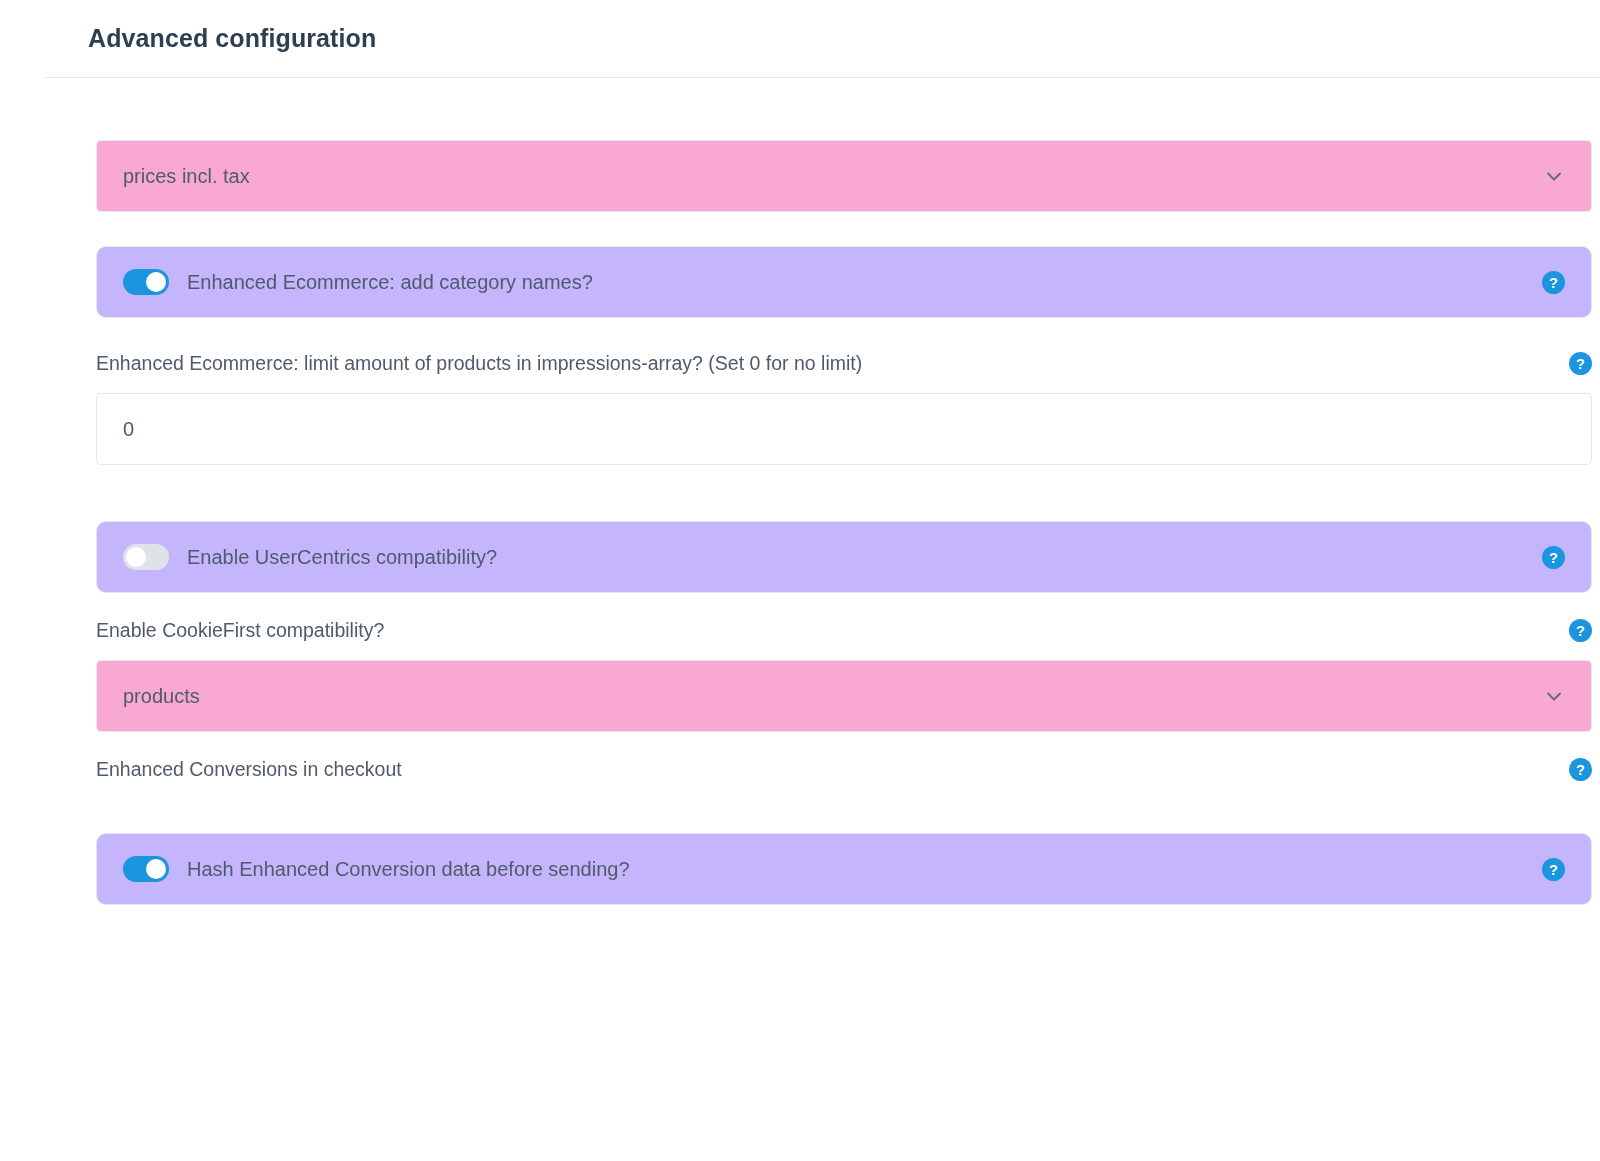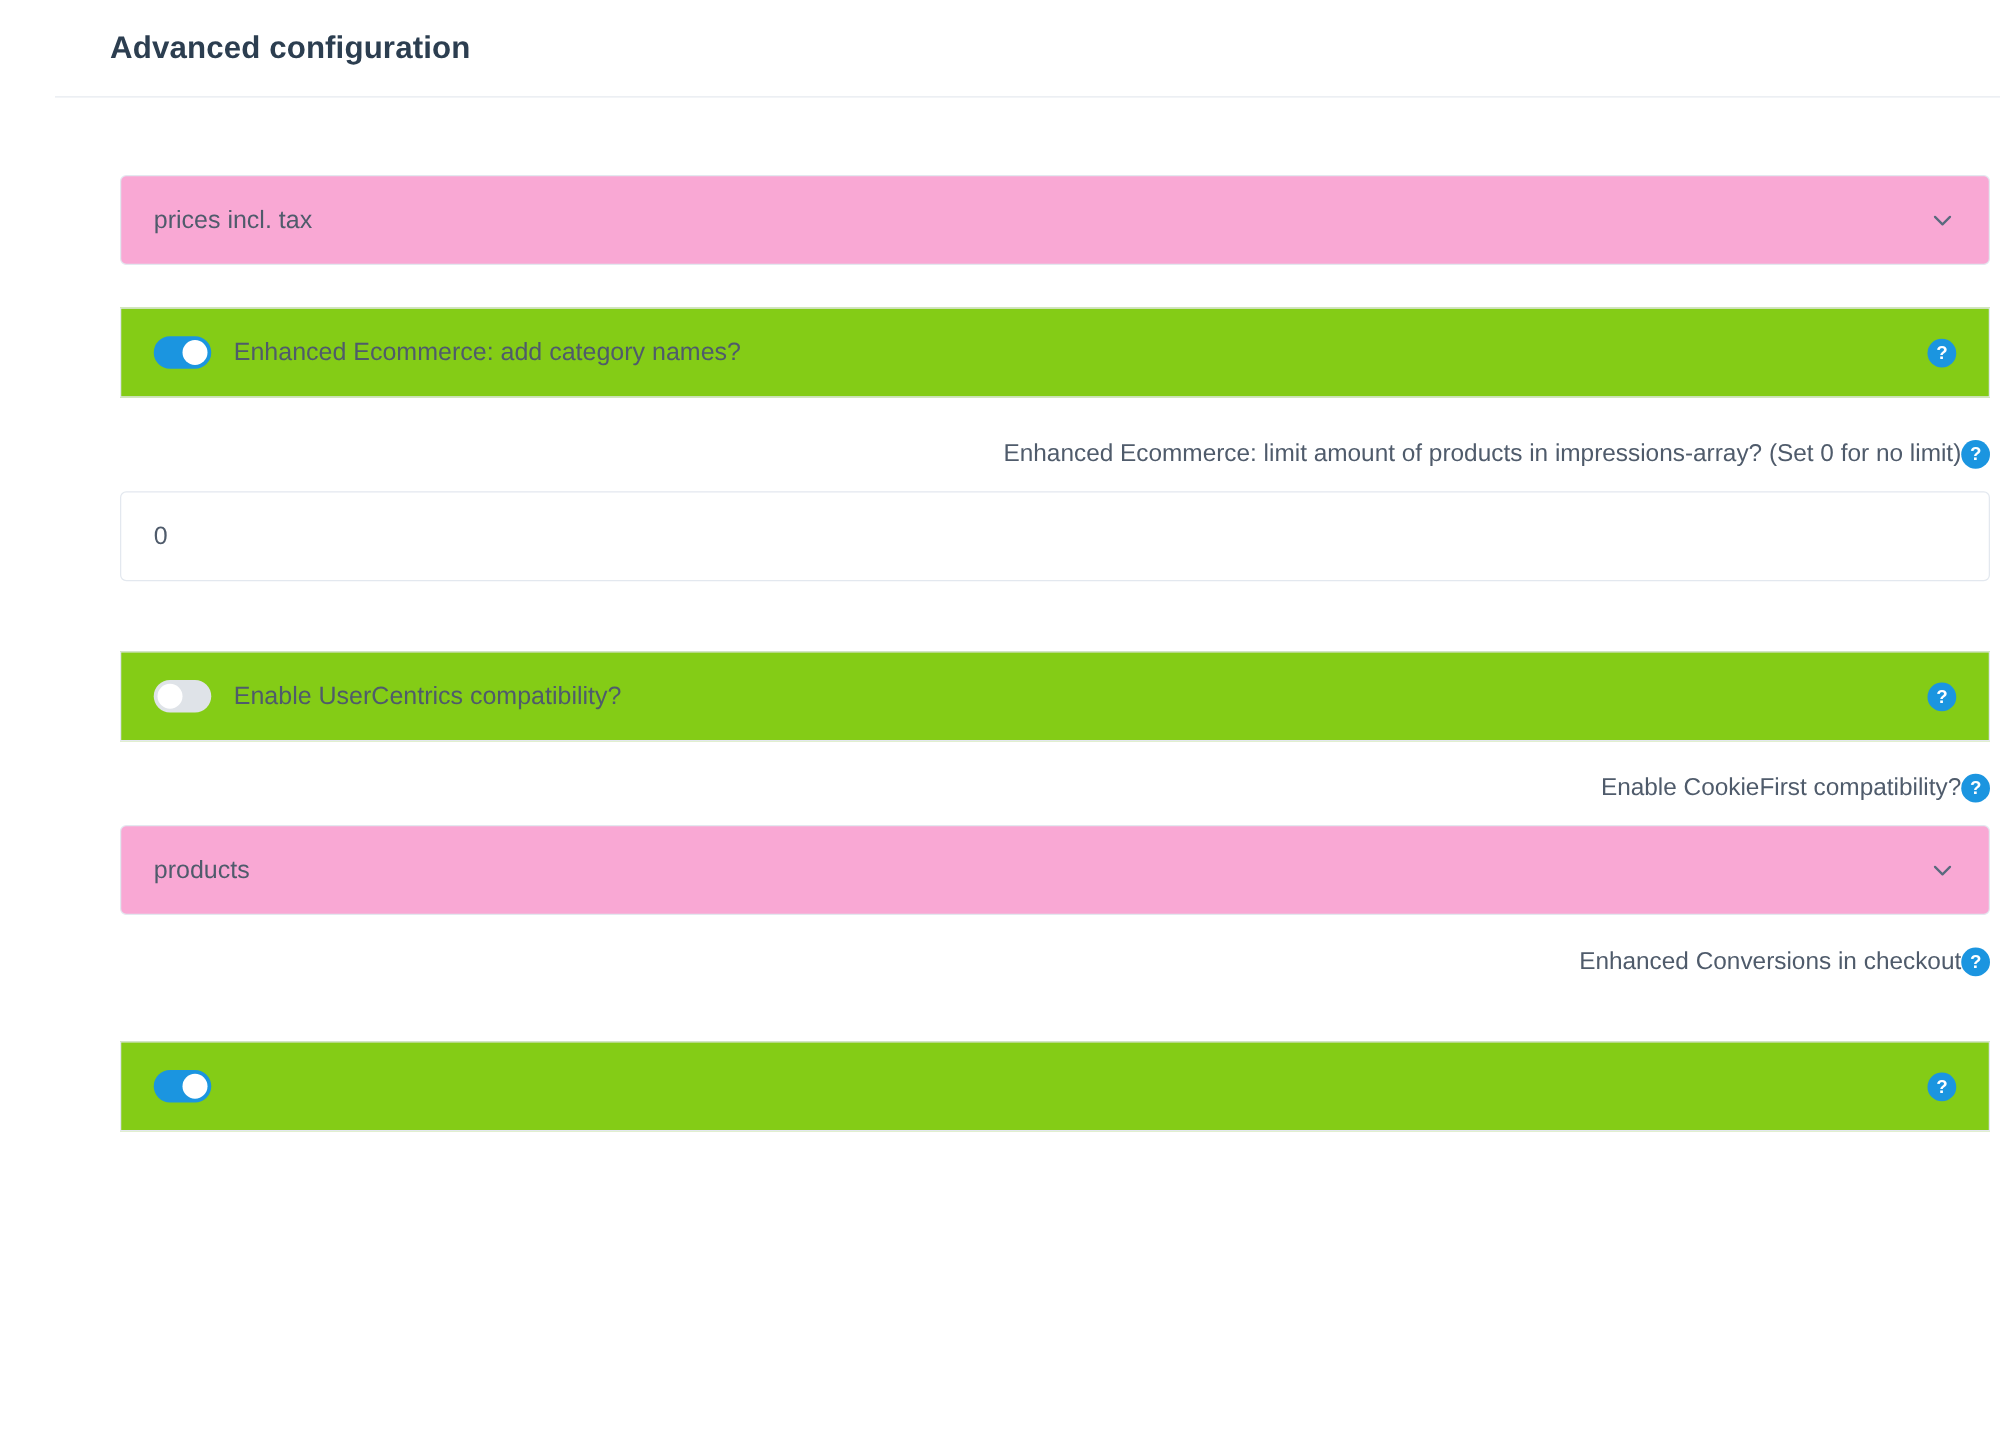--- a/index.html
+++ b/index.html
@@ -41,21 +41,21 @@
   .field-label {
     font-size: 19.5px;
     color: #4f5b6b;
     font-weight: normal;
   }
 
   
   .label-row {
     display: flex;
     align-items: center;
-    justify-content: flex-end;
+    justify-content: space-between;
   }
 
   
   .select-wrap {
     position: relative;
     border: 1px solid #e3e8ef;
     border-radius: 5px;
     height: 72px;
     background: #f9a8d4;
     display: flex;
@@ -89,27 +89,27 @@
     color: #4f5b6b;
     padding: 0 26px;
     font-family: "Liberation Sans", sans-serif;
     background: #fff;
     outline: none;
   }
 
   
   .toggle-box {
     border: 1px solid #e3e8ef;
-    border-radius: 0;
+    border-radius: 10px;
     height: 72px;
     display: flex;
     align-items: center;
     padding: 0 26px;
     box-sizing: border-box;
-    background: #84cc16;
+    background: #c4b5fd;
   }
   .switch {
     width: 46px;
     height: 26px;
     border-radius: 13px;
     position: relative;
     flex: 0 0 auto;
     margin-right: 18px;
   }
   .switch.on  { background: #1b95e0; }
@@ -235,17 +235,18 @@
     </div>
     <div class="gap-18"></div>
 
     <div class="gap-34"></div>
 
     
     <div class="toggle-box">
       <span class="switch on">
         <span class="knob"></span>
       </span>
+      <span class="toggle-label">Hash Enhanced Conversion data before sending?</span>
       <span class="help">?</span>
     </div>
 
   </div>
 </div>
 
 </body></html>

